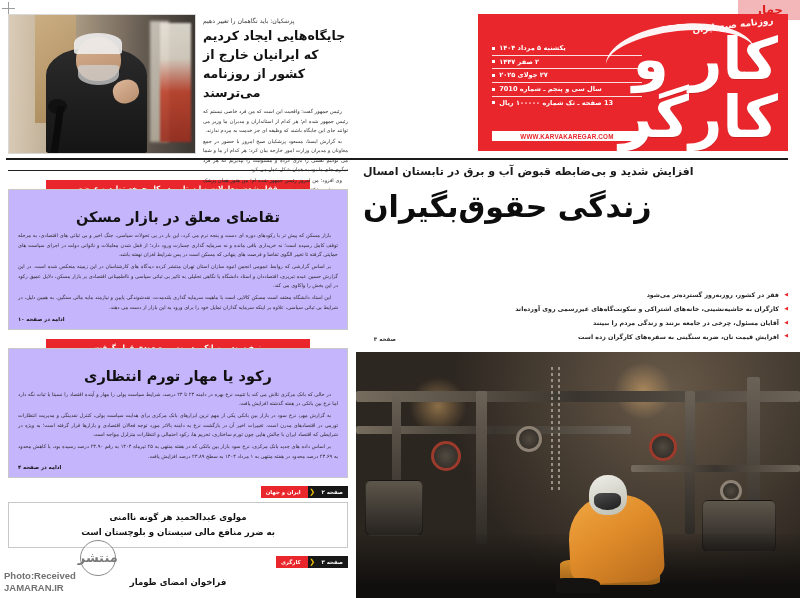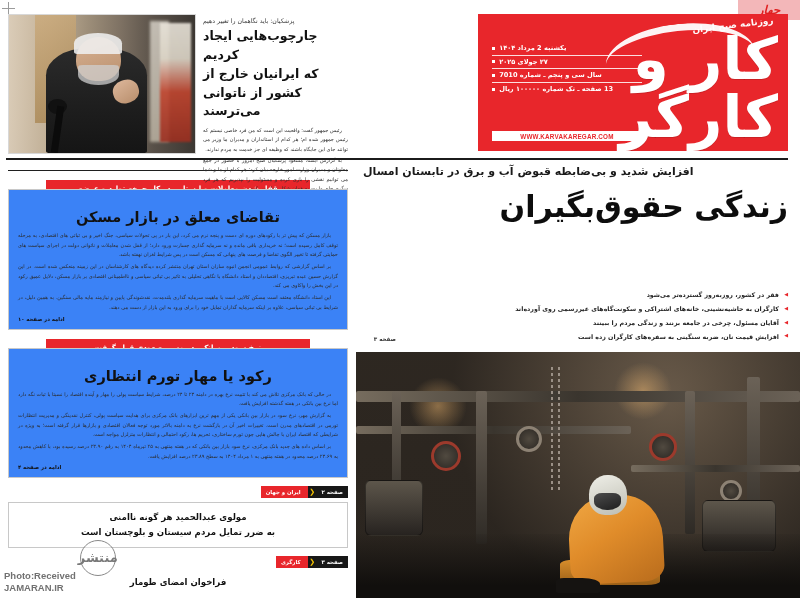--- a/index.html
+++ b/index.html
@@ -26,21 +26,20 @@
 
   .corner-tab{
     position:absolute; right:0; top:0;
     width:62px; height:20px;
     background:#f3b7b9;
     color:#e02020;
     font-size:12px; font-weight:bold;
     display:flex; align-items:center; justify-content:center;
     letter-spacing:1px;
     overflow:hidden;
-    font-style:italic;
   }
 
   
   .left-col{
     position:absolute; left:8px; top:14px;
     width:340px; height:576px;
   }
 
   
   .lead-story{ display:flex; flex-direction:row-reverse; gap:7px; height:150px; }
@@ -129,21 +128,21 @@
     font-size:7.2px; font-weight:bold;
     text-align:center; padding:4px 8px;
     width:264px; margin:9px auto 0;
     letter-spacing:.1px;
   }
 
   
   .box-article{
     border:1px solid #c8c8c8; padding:24px 9px 7px;
     margin-top:-8px; padding-top:14px;
-    position:relative; background:#3b82f6;
+    position:relative; background:#c4b5fd;
   }
   .box-title{
     font-size:14.5px; font-weight:bold; color:#111;
     text-align:center; margin:5px 0 6px;
   }
   .box-body{ font-size:5.05px; color:#2b2b2b; line-height:1.92; text-align:justify; }
   .box-body p{ margin-bottom:2px; text-indent:7px; }
   .box-more{
     font-size:5.3px; font-weight:bold; color:#111;
     text-align:left; margin-top:3px;
@@ -254,21 +253,21 @@
   }
 
   
   .overline{
     position:absolute; right:12px; top:165px; width:425px;
     text-align:left; font-size:11px; font-weight:bold; color:#1a1a1a;
   }
   
   .main-head{
     position:absolute; right:12px; top:186px; width:425px;
-    text-align:right; color:#0d0d0d;
+    text-align:left; color:#0d0d0d;
     font-size:30px; font-weight:bold; line-height:1.42;
   }
   .main-head span{ display:block; }
 
   .bullets{
     position:absolute; right:12px; top:288px; width:425px;
     direction:rtl;
   }
   .bullets li{
     list-style:none;
@@ -377,22 +376,22 @@
         <div class="head"></div>
         <div class="hair"></div>
         <div class="beard"></div>
         <div class="hand"></div>
         <div class="mic-head"></div>
         <div class="mic"></div>
       </div>
       <div class="lead-text">
         <div class="lead-kicker">پزشکیان: باید نگاهمان را تغییر دهیم</div>
         <div class="lead-title">
-          <span>چارچوب‌هایی ایجاد کردیم</span>
-          <span>که ایرانیان خارج از کشور از ناتوانی می‌ترسند</span>
+          <span>جایگاه‌هایی ایجاد کردیم</span>
+          <span>که ایرانیان خارج از کشور از روزنامه می‌ترسند</span>
         </div>
         <div class="lead-body">
           <p>رئیس جمهور گفت: واقعیت این است که من فرد خاصی نیستم که رئیس جمهور شده ام؛ هر کدام از استانداران و مدیران ما وزیر می توانند جای این جایگاه باشند که وظیفه ای جز خدمت به مردم ندارند.</p>
           <p>به گزارش ایسنا، مسعود پزشکیان صبح امروز با حضور در جمع معاونان و مدیران وزارت امور خارجه بیان کرد: هر کدام از ما و شما می توانیم نقشی را بازی کرده و مسئولیت را بپذیریم که هر فرد دیگری جای ما بود به همان شکل عمل می کرد.</p>
           <p>وی افزود: من امروز رئیس جمهور شده ام؛ من هنوز همان پزشک هستم و این جایگاه را موقت می دانم.</p>
         </div>
         <div class="lead-more">ادامه در صفحه ۲</div>
       </div>
     </div>
     <div class="rule"></div>
@@ -421,21 +420,21 @@
 
     <div class="badge-row">
       <div class="sec-badge">
         <span class="pg">صفحه ۲</span>
         <span class="chev">❮</span>
         <span class="nm">ایران و جهان</span>
       </div>
     </div>
     <div class="brief-box">
       <div class="brief-strong">مولوی عبدالحمید هر گونه ناامنی</div>
-      <div class="brief-strong">به ضرر تمایل مردم سیستان و بلوچستان است</div>
+      <div class="brief-strong">به ضرر منافع مالی سیستان و بلوچستان است</div>
     </div>
 
     <div class="badge-row">
       <div class="sec-badge">
         <span class="pg">صفحه ۳</span>
         <span class="chev">❮</span>
         <span class="nm">کارگری</span>
       </div>
     </div>
     <div class="brief-box" style="border:none;padding-top:3px;">
@@ -453,21 +452,25 @@
   </div>
 
   <div class="right-col">
 
     <div class="masthead">
       <div class="mh-swoosh"></div>
       <div class="mh-sub">روزنامه صبح ایران</div>
       <div class="mh-logo">کار و کارگر</div>
       <ul class="mh-lines">
         <li>
-            <span>یکشنبه 2 مرداد ۱۴۰۴</span>
+            <span>یکشنبه ۵ مرداد ۱۴۰۴</span>
+            <span class="sq"></span>
+          </li>
+        <li>
+            <span>۲ صفر ۱۴۴۷</span>
             <span class="sq"></span>
           </li>
         <li>
             <span>۲۷ جولای ۲۰۲۵</span>
             <span class="sq"></span>
           </li>
         <li>
             <span>سال سی و پنجم ـ شماره 7010</span>
             <span class="sq"></span>
           </li>

